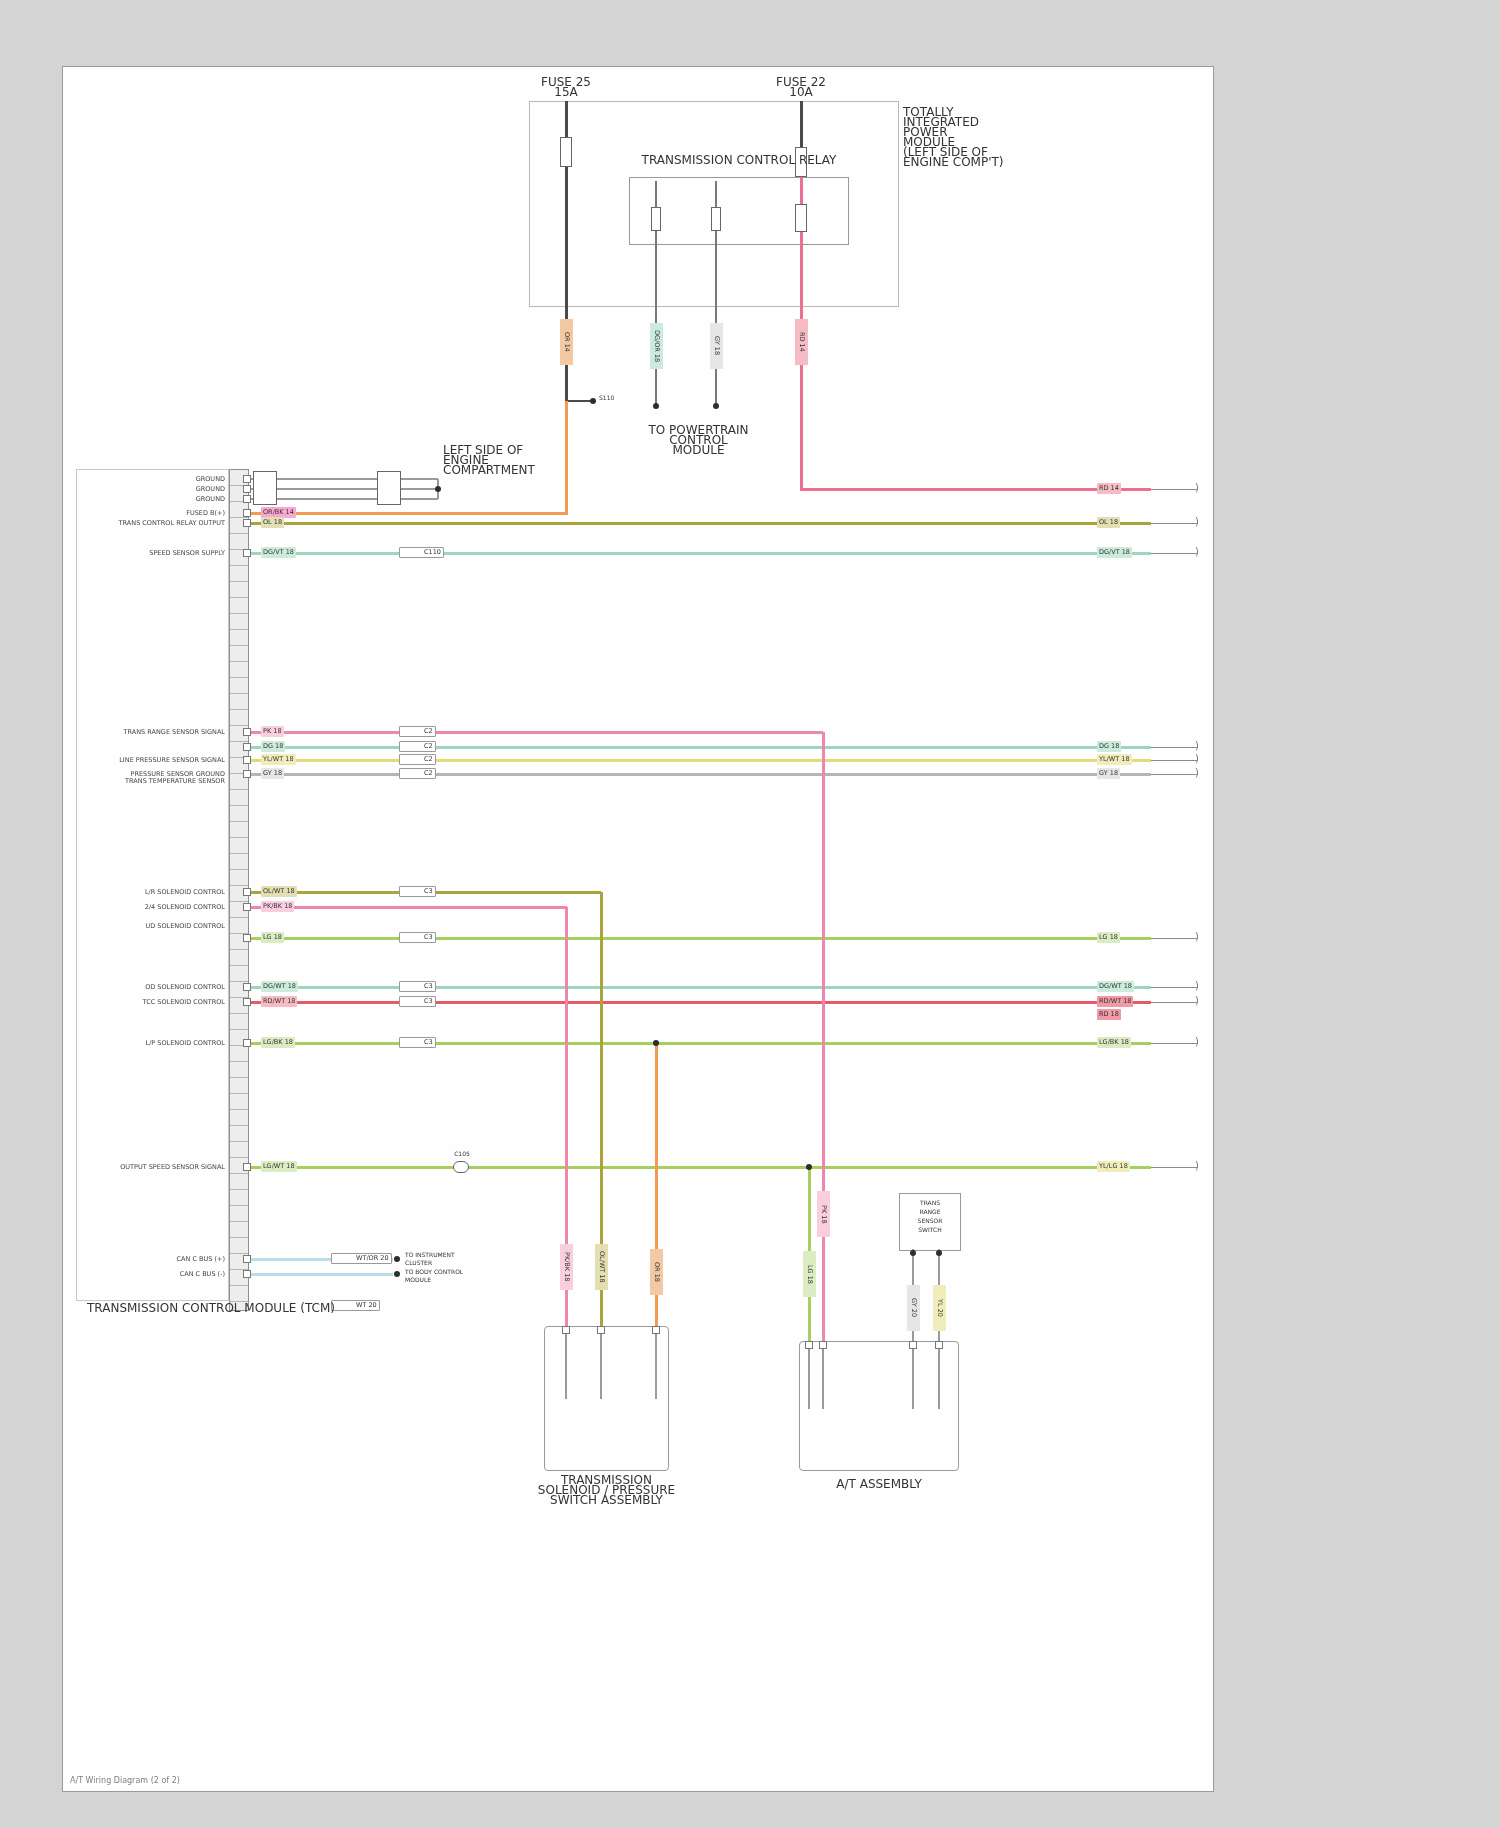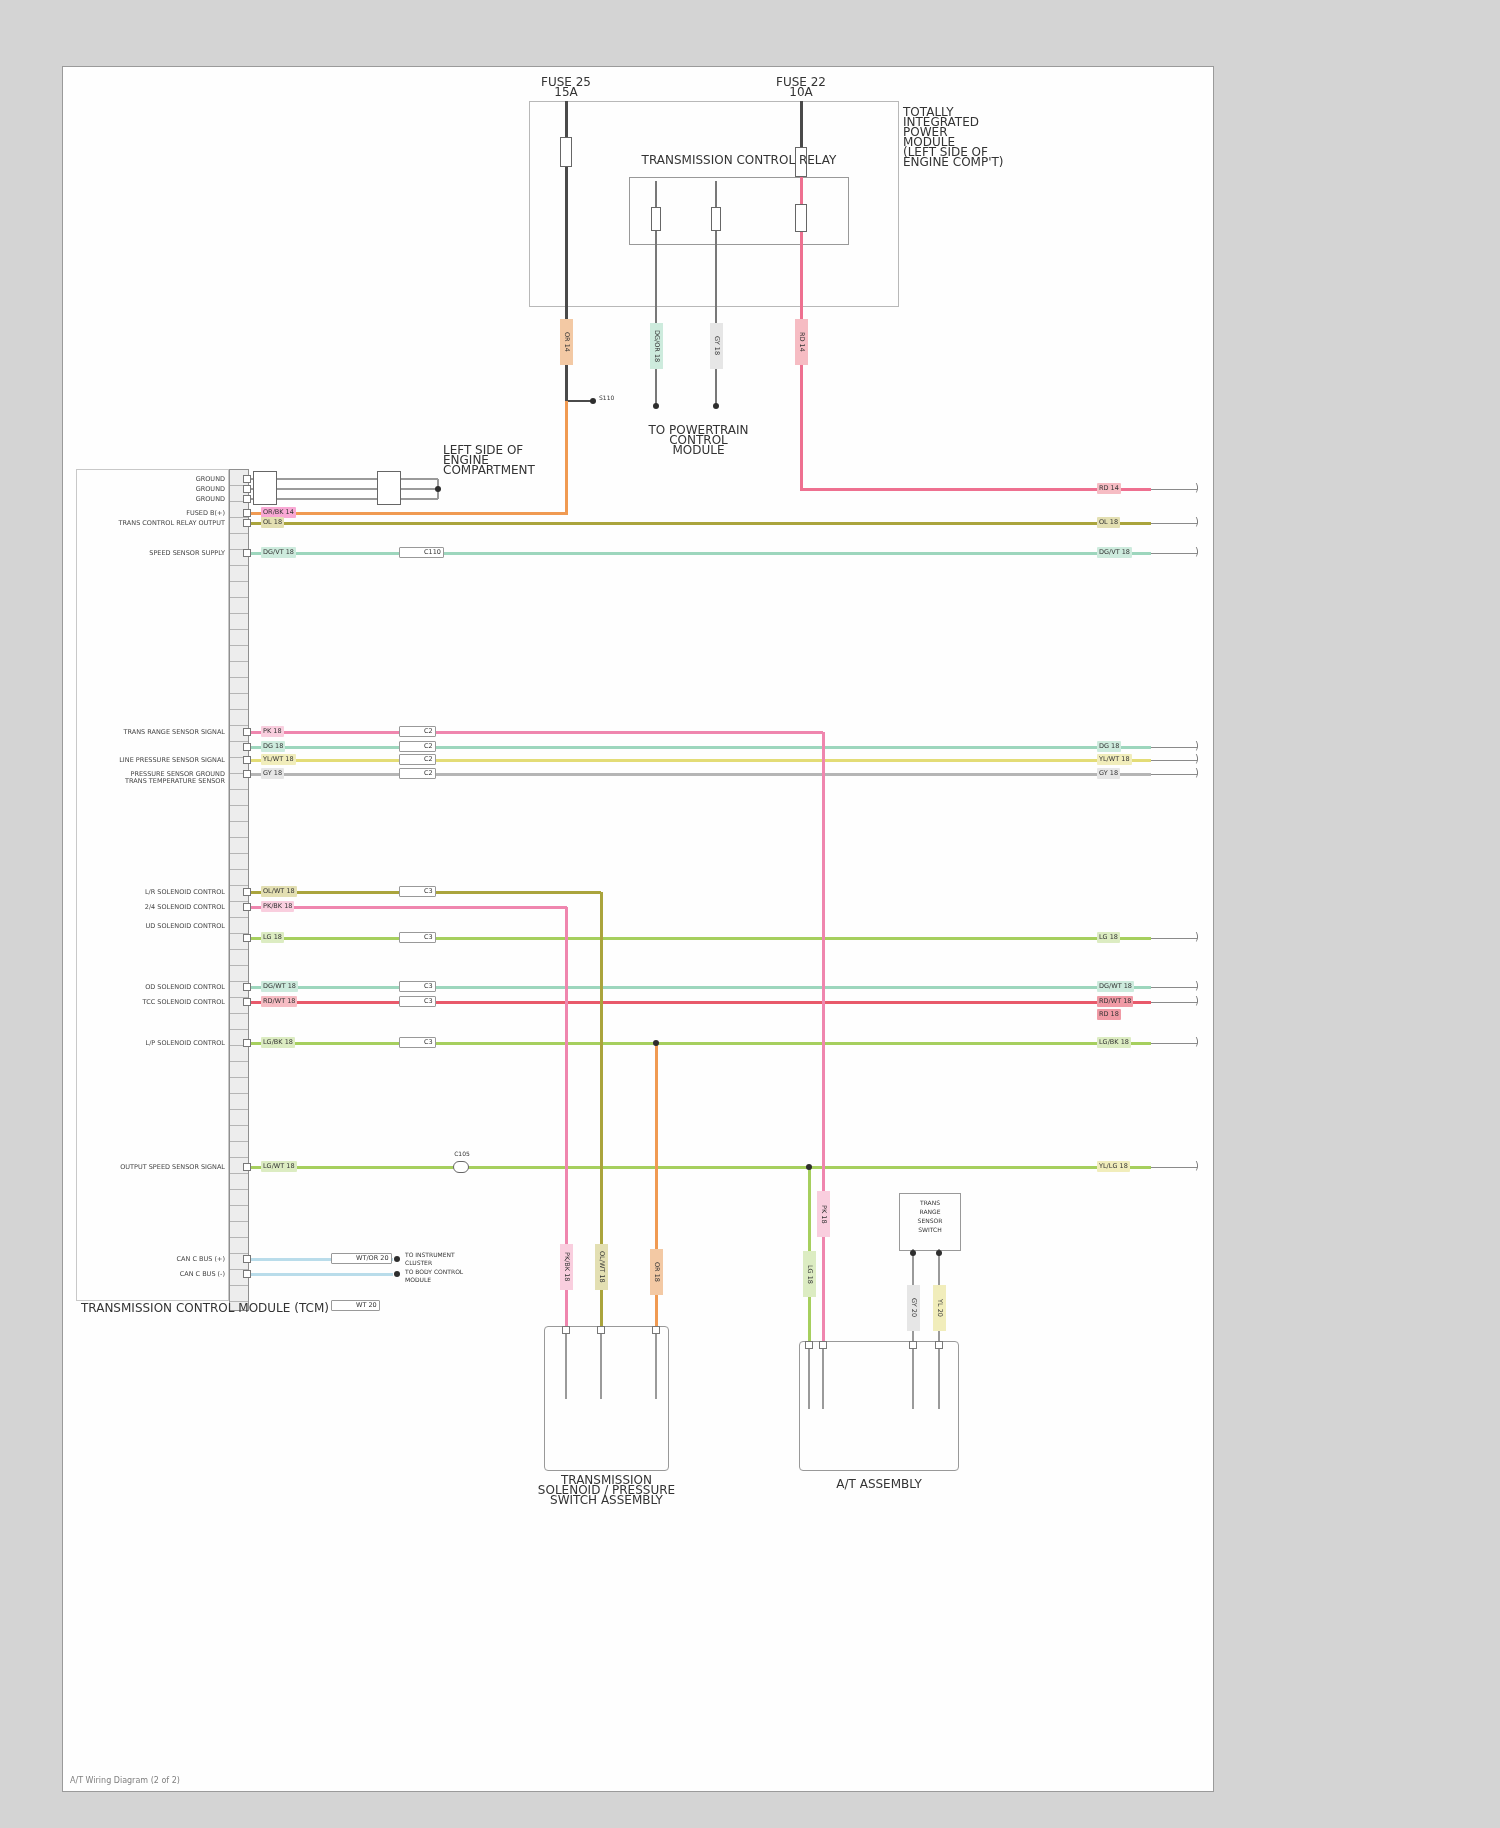--- a/index.html
+++ b/index.html
@@ -246,21 +246,21 @@
         <div>C105</div>
       </div>
       <div class="abs tblock" style="left: 342px; top: 1184px; width: 95px; text-align: left; font-size: 6px; line-height: 8px;">
         <div>TO INSTRUMENT</div>
         <div>CLUSTER</div>
       </div>
       <div class="abs tblock" style="left: 342px; top: 1201px; width: 95px; text-align: left; font-size: 6px; line-height: 8px;">
         <div>TO BODY CONTROL</div>
         <div>MODULE</div>
       </div>
-      <div class="abs tblock" style="left: 18px; top: 1236px; width: 260px; text-align: left;">
+      <div class="abs tblock" style="left: 18px; top: 1236px; width: 260px; text-align: center;">
         <div>TRANSMISSION CONTROL MODULE (TCM)</div>
       </div>
       <div class="abs tblock" style="left: 466px; top: 1408px; width: 155px; text-align: center;">
         <div>TRANSMISSION</div>
         <div>SOLENOID / PRESSURE</div>
         <div>SWITCH ASSEMBLY</div>
       </div>
       <div class="abs tblock" style="left: 736px; top: 1412px; width: 160px; text-align: center;">
         <div>A/T ASSEMBLY</div>
       </div>

